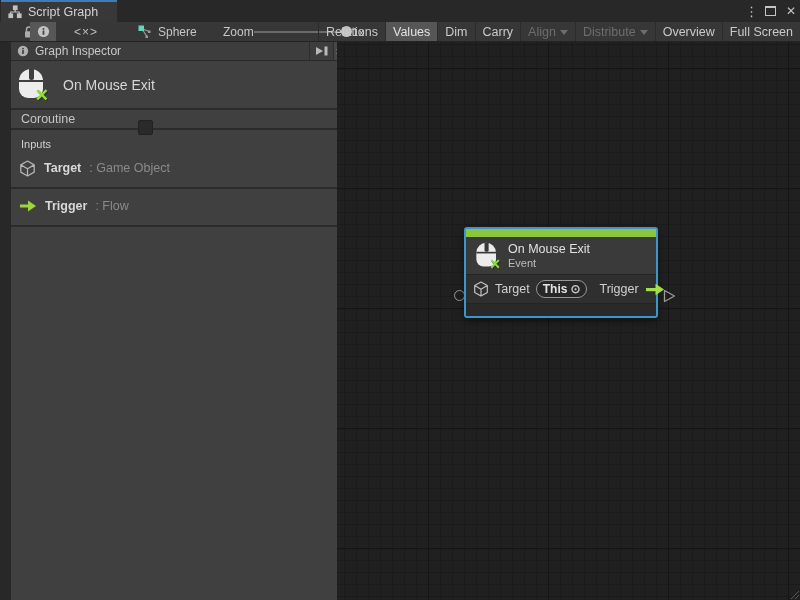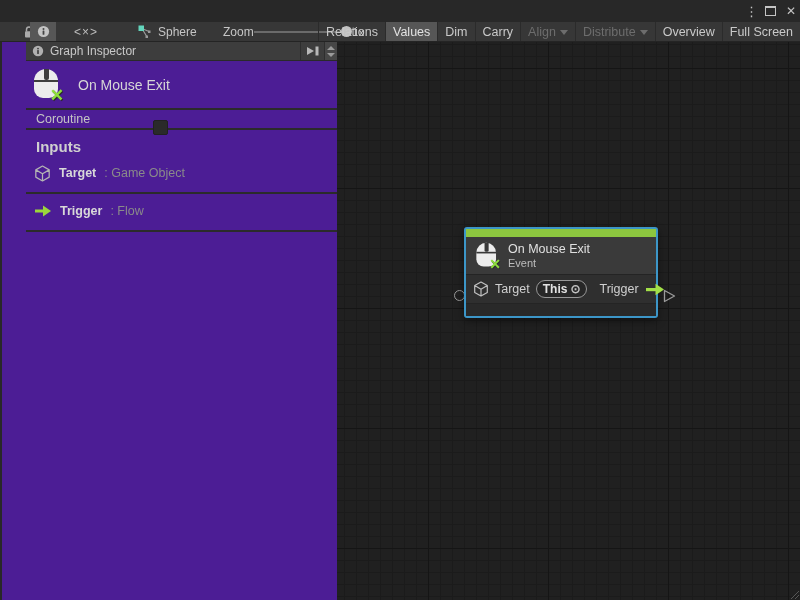--- a/index.html
+++ b/index.html
@@ -52,22 +52,22 @@
     height:19px; display:flex; align-items:center; gap:4px;
     padding:0 7px; border-left:1px solid #2b2b2b;
     color:#c9c9c9; font-size:12.5px; white-space:nowrap;
   }
   .tb-tbtn.active { background:#565656; color:#e2e2e2; }
   .tb-tbtn.disabled { color:#6d6d6d; }
   .dd-arrow { width:0; height:0; border-left:4px solid transparent; border-right:4px solid transparent; border-top:5px solid #6d6d6d; margin-top:1px; }
 
   
   .inspector {
-    position:absolute; left:2px; top:42px; bottom:0; width:336px;
-    background:#4c1d95; border-right:1px solid #1e1e1e;padding-left:24px;
+    position:absolute; left:11px; top:42px; bottom:0; width:336px;
+    background:#404040; border-right:1px solid #1e1e1e;
   }
   .insp-header {
     position:relative; height:19px; background:#3d3d3d;
     border-bottom:1px solid #2a2a2a;
     display:flex; align-items:center; gap:6px; padding-left:6px;
     color:#c8c8c8; font-size:12px;
   }
   .insp-header-right { position:absolute; right:0; top:0; height:18px; display:flex; }
   .dock-btn { width:24px; height:18px; display:flex; align-items:center; justify-content:center; border-left:1px solid #2e2e2e; }
   .spinner { width:13px; height:18px; background:#474747; border-left:1px solid #2e2e2e; display:flex; flex-direction:column; align-items:center; justify-content:center; gap:3px; }
@@ -76,21 +76,21 @@
 
   .sec-divider { height:2px; background:#2b2b2b; }
   .sec-unit { height:47px; display:flex; align-items:center; gap:18px; padding-left:8px; }
   .sec-unit .unit-title { font-size:14px; color:#d6d6d6; }
   .sec-coroutine { height:18px; position:relative; display:flex; align-items:center; padding-left:10px; color:#c4c4c4; font-size:12.5px; }
   .checkbox {
     position:absolute; left:127px; top:10px; width:15px; height:15px;
     background:#2a2a2a; border:1px solid #212121; border-radius:2px;
   }
   .sec-ports { padding:8px 0 10px 0; }
-  .sec-ports .sec-title { padding-left:10px; font-size:15px; color:#cfcfcf; margin-bottom:9px;font-weight:bold; }
+  .sec-ports .sec-title { padding-left:10px; font-size:11px; color:#cfcfcf; margin-bottom:9px; }
   .port-row { display:flex; align-items:center; gap:8px; padding-left:8px; height:18px; }
   .port-name { font-weight:bold; font-size:12.5px; color:#d8d8d8; }
   .port-type { font-size:12.5px; color:#8a8a8a; }
 
   
   .mouse-icon { position:relative; width:26px; height:31px; }
   .mouse-icon .m-body { position:absolute; left:0; top:0; width:24px; height:29px; background:#ececec; border-radius:12px 12px 9px 9px; }
   .mouse-icon .m-slot { position:absolute; left:10px; top:0; width:5px; height:11px; background:#3e3e3e; border-radius:0 0 2px 2px; }
   .mouse-icon .m-line { position:absolute; left:0; top:11px; width:24px; height:2px; background:#3e3e3e; }
   .mouse-icon .m-x { position:absolute; right:-4px; bottom:-4px; color:#8ee03c; font-size:17px; font-weight:bold; line-height:1; text-shadow:1px 1px 0 #2c2c2c; }
@@ -145,20 +145,33 @@
   .port-circle {
     position:absolute; left:117px; top:248px; width:11px; height:11px;
     border:1px solid #9a9a9a; border-radius:50%;
   }
   .port-triangle { position:absolute; left:326px; top:247px; }
 </style>
 </head>
 <body>
 
 <div class="tabbar">
+  <div class="tab">
+    <span>
+      <svg width="14" height="14" viewBox="0 0 14 14">
+        <g stroke="#c2c2c2" stroke-width="1.2" fill="#c2c2c2">
+          <rect x="5.5" y="1" width="3.5" height="3.5"></rect>
+          <rect x="1" y="9" width="3.5" height="3.5"></rect>
+          <rect x="9.5" y="9" width="3.5" height="3.5"></rect>
+          <path d="M7.2 4.5 V7 M2.7 9 V7 H11.2 V9" fill="none"></path>
+        </g>
+      </svg>
+    </span>
+    <span>Script Graph</span>
+  </div>
   <div class="win-controls">
     <span class="kebab">⋮</span>
     <span class="maxbox"></span>
     <span class="closex">✕</span>
   </div>
 </div>
 
 <div class="toolbar">
   <div class="tb-btn lock-btn">
     <span>

